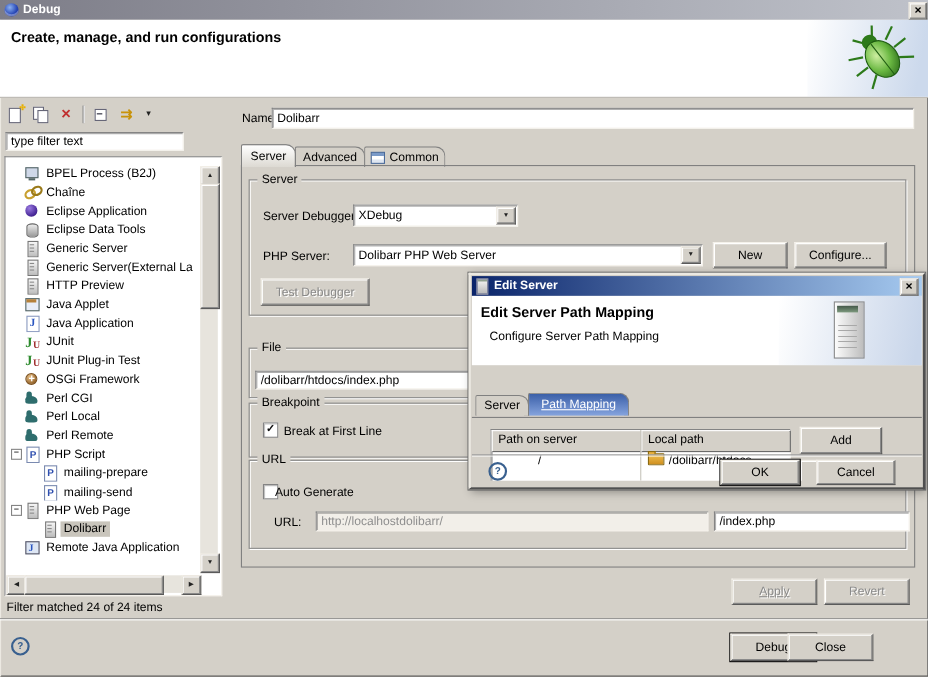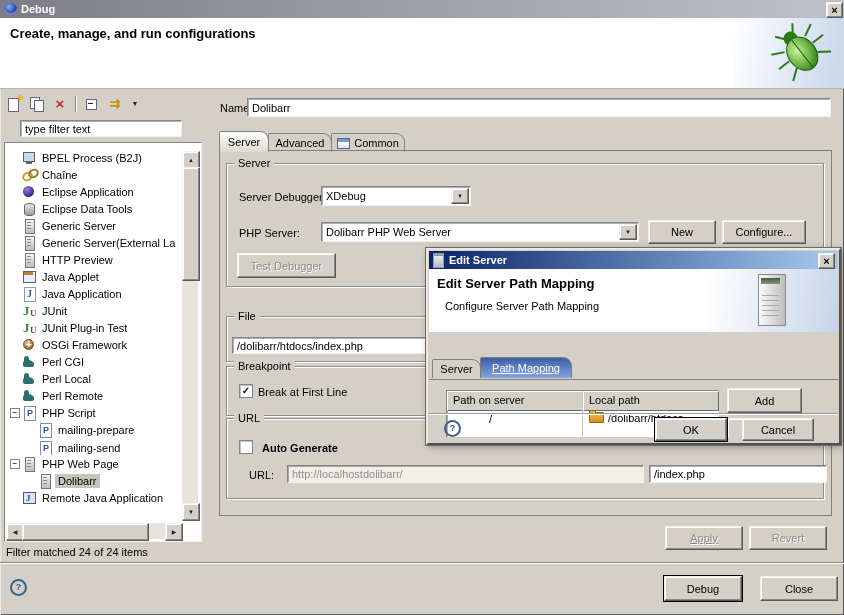--- a/index.html
+++ b/index.html
@@ -175,21 +175,21 @@
   <div class="abs lp-toolbar">
     <span class="tbico tb-new"></span>
     <span class="tbico tb-copy"></span>
     <span class="tbico tb-del">×</span>
     <span class="tb-sep"></span>
     <span class="tbico tb-collapse"></span>
     <span class="tbico tb-filter">⇉</span>
     <span class="tb-dd">▼</span>
   </div>
 
-  <input class="field" style="left: 20px; top: 120px; width: 152px; height: 13px;" value="type filter text">
+  <input class="field" style="left: 5px; top: 120px; width: 152px; height: 13px;" value="type filter text">
 
   <div class="abs treebox">
     <div class="tree-inner">
         <div class="tree-item">
     <span class="expander"></span>
     <span class="t-ico ico-bpel"></span>
     <span class="t-label">BPEL Process (B2J)</span>
   </div>
         <div class="tree-item">
     <span class="expander"></span>
@@ -345,33 +345,33 @@
 
   <div class="group" style="left:226px;top:366px;width:596px;height:48px;">
     <span class="legend">Breakpoint</span>
     <span class="cb" style="left:12px;top:17px;">✓</span>
     <span class="abs" style="left:31px;top:19px;">Break at First Line</span>
   </div>
 
   <div class="group" style="left:226px;top:418px;width:596px;height:79px;">
     <span class="legend">URL</span>
     <span class="cb" style="left:12px;top:21px;"></span>
-    <span class="abs" style="left:35px;top:23px;font-weight:bold;">Auto Generate</span>
+    <span class="abs" style="left:23px;top:23px;">Auto Generate</span>
     <span class="abs" style="left:22px;top:50px;">URL:</span>
     <input class="field" style="left: 60px; top: 46px; width: 347px; height: 14px;" disabled="" value="http://localhostdolibarr/">
     <input class="field" style="left: 422px; top: 46px; width: 168px; height: 14px;" value="/index.php">
   </div>
 
   <div class="btn abs disabled" style="left:665px;top:526px;width:76px;height:22px;text-decoration:underline;">Apply</div>
   <div class="btn abs disabled" style="left:749px;top:526px;width:76px;height:22px;">Revert</div>
 
   <div class="abs" style="left:0;top:562px;width:844px;height:0;border-top:1px solid #8a8a8a;border-bottom:1px solid #fff;"></div>
   <div class="abs help" style="left:10px;top:579px;">?</div>
   <div class="btn abs default" style="left:664px;top:576px;width:76px;height:23px;">Debug</div>
-  <div class="btn abs" style="left:760px;top:576px;width:76px;height:23px;text-align:right;">Close</div>
+  <div class="btn abs" style="left:716px;top:576px;width:76px;height:23px;text-align:right;">Close</div>
 
   <div class="abs dialog">
     <div class="dlg-titlebar">
       <span class="srv-mini"></span>
       <span class="ttl">Edit Server</span>
     </div>
     <div class="btn xbtn" style="position:absolute;right:4px;top:3px;">×</div>
 
     <div class="dlg-header">
       <div class="grad"></div>

